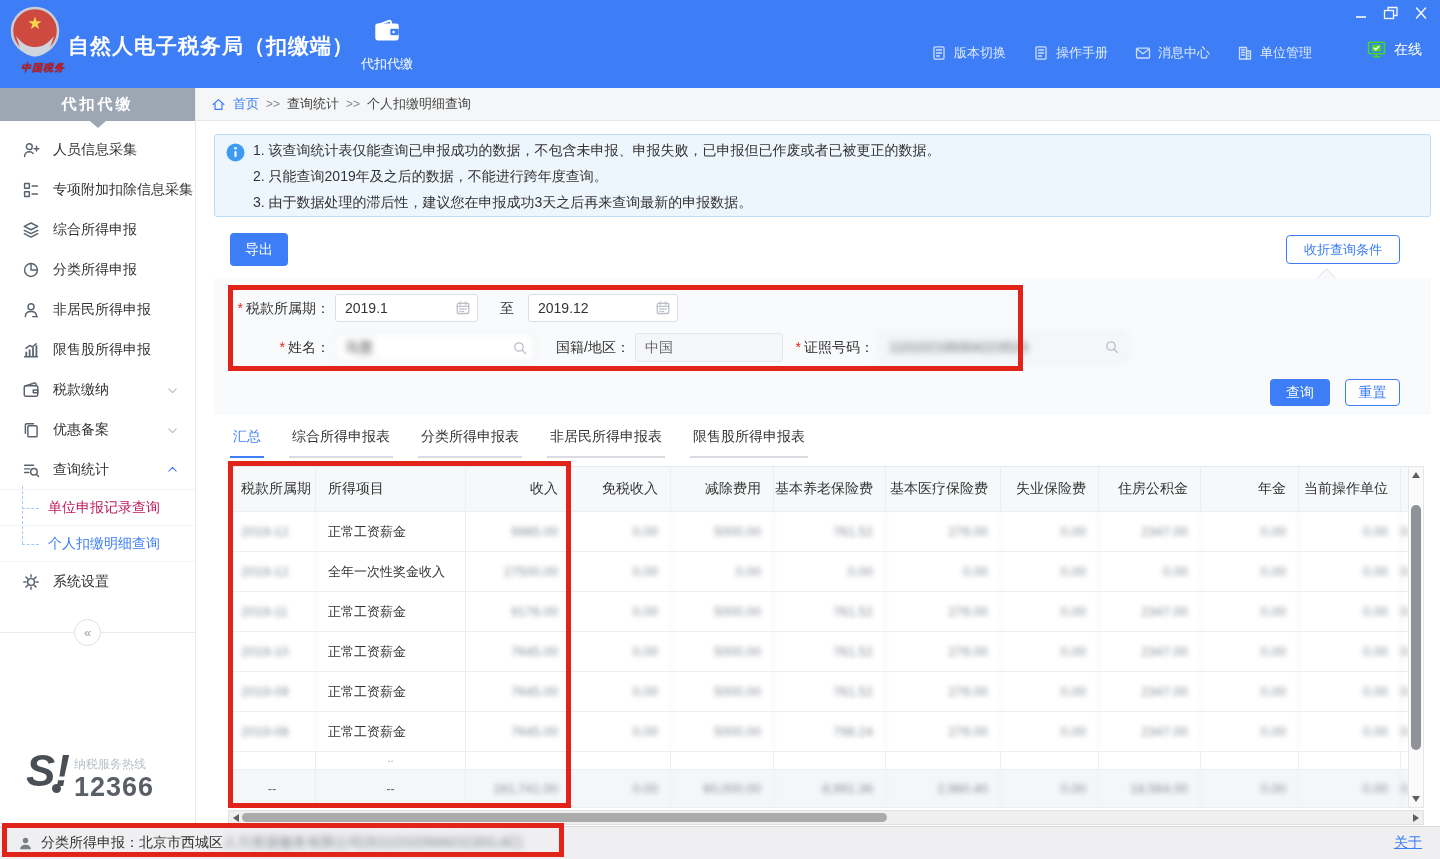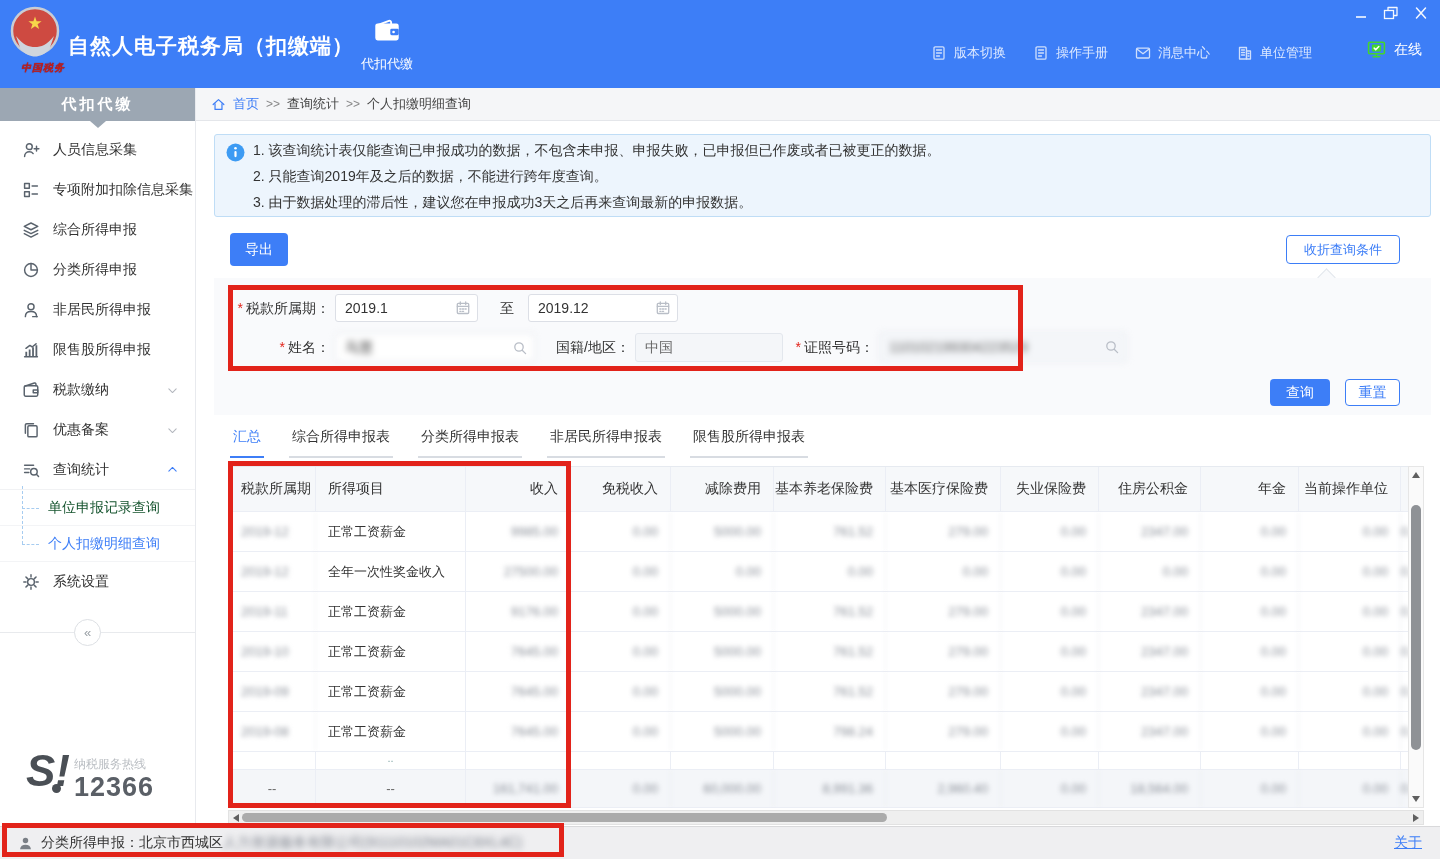--- a/index.html
+++ b/index.html
@@ -30,21 +30,21 @@
   .side-head::after { content:''; position:absolute; left:50%; bottom:-7px; margin-left:-8px; border:8px solid transparent; border-top:7px solid #9CA7B3; border-bottom:0; }
   #side-menu { margin-top:9px; }
   .side-item { height:40px; display:flex; align-items:center; padding:0 16px 0 22px; font-size:14px; color:#333; cursor:pointer; }
   .si-icon { width:18px; height:18px; color:#5A636D; margin-right:13px; flex:none; }
   .si-label { flex:1; white-space:nowrap; }
   .si-chev { width:13px; height:13px; color:#B3B7BE; flex:none; }
   .side-item.expanded { border-bottom:1px solid #F1F2F4; }
   .side-item.expanded .si-chev { color:#3D7EF7; }
   .side-sub { position:relative; }
   .side-sub::before { content:''; position:absolute; left:22px; top:-4px; height:calc(100% - 14px); border-left:1px dashed #A7CCF0; }
-  .side-sub-item { position:relative; height:36px; display:flex; align-items:center; padding-left:48px; font-size:14px; color:#14532d; border-bottom:1px solid #F3F4F6; cursor:pointer; }
+  .side-sub-item { position:relative; height:36px; display:flex; align-items:center; padding-left:48px; font-size:14px; color:#be185d; border-bottom:1px solid #F3F4F6; cursor:pointer; }
   .side-sub-item::before { content:''; position:absolute; left:22px; top:50%; width:17px; border-top:1px dashed #A7CCF0; }
   .side-sub-item.active { color:#3D7EF7; }
   .collapse-row { position:relative; margin-top:17px; height:28px; }
   .collapse-row::before { content:''; position:absolute; left:0; right:0; top:13px; border-top:1px solid #E8EAED; }
   .collapse-btn { position:absolute; left:74px; top:0; width:27px; height:27px; border:1px solid #DDE0E4; border-radius:50%; background:#fff; color:#9AA0A6; font-size:13px; display:flex; align-items:center; justify-content:center; cursor:pointer; }
   .hotline { position:absolute; left:22px; bottom:16px; width:160px; height:58px; }
   .hl-logo { position:absolute; left:0; top:-2px; width:46px; height:58px; color:#4A4F55; }
   .hl-logo .s-txt { position:absolute; left:4px; top:-4px; font-size:44px; font-weight:bold; font-style:italic; color:#4A4F55; }
   .hl-logo .mic-dot { position:absolute; left:30px; top:34px; width:9px; height:9px; border-radius:50%; background:#4A4F55; }
   .hl-label { position:absolute; left:52px; top:4px; font-size:12px; color:#B9BDC2; white-space:nowrap; }

